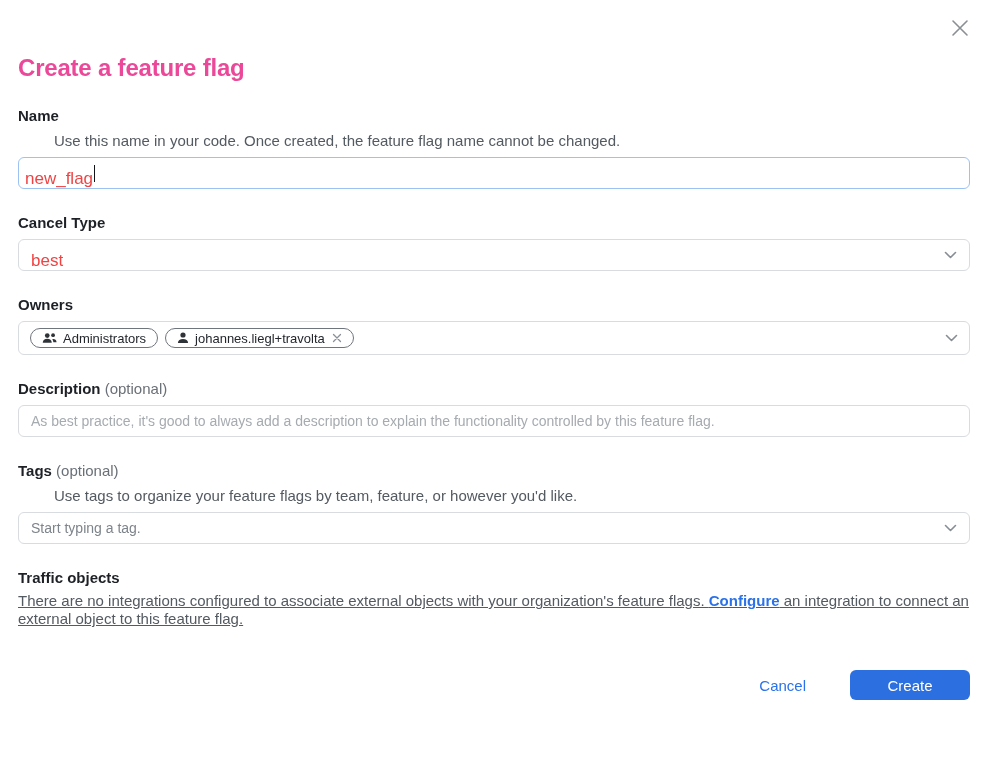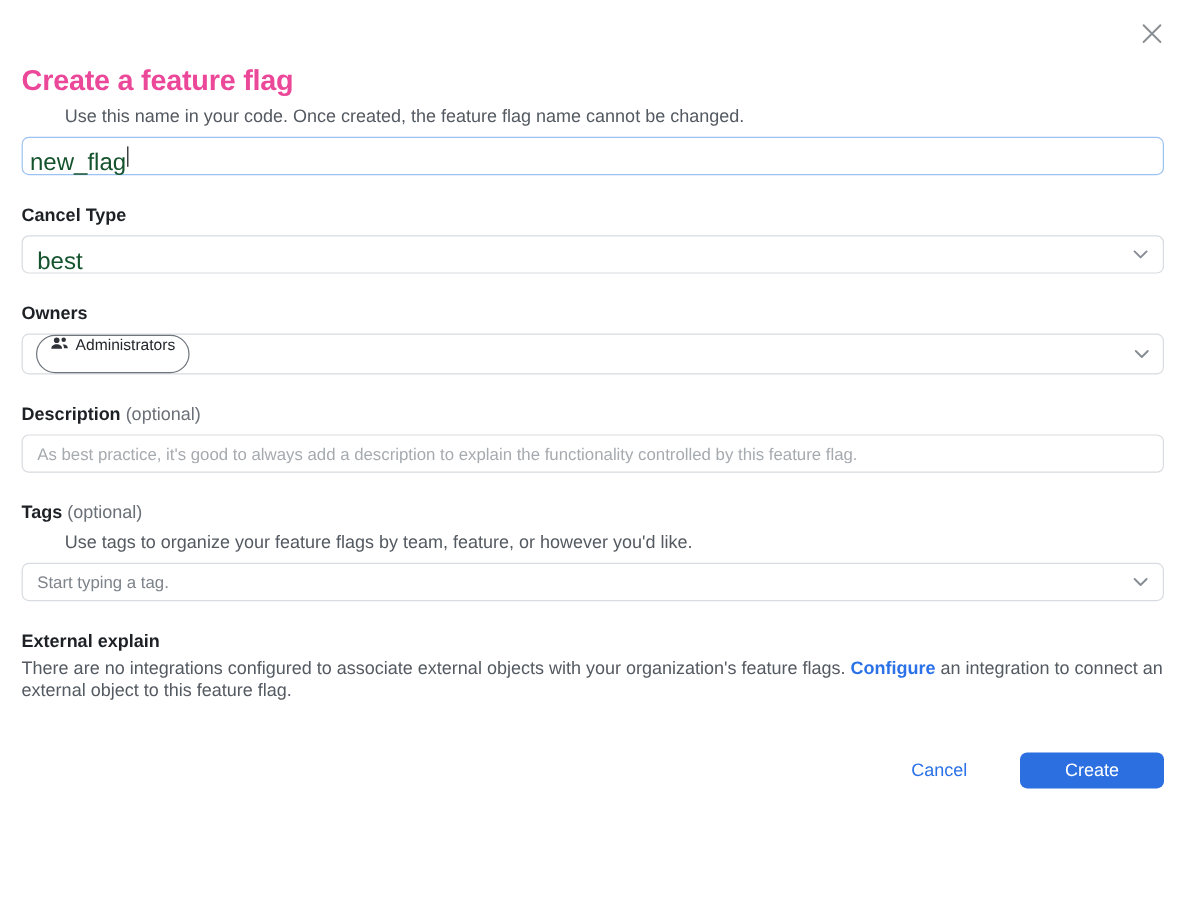--- a/index.html
+++ b/index.html
@@ -39,49 +39,49 @@
   .box {
     margin-top: 7px; height: 32px; box-sizing: border-box;
     border: 1px solid #d8dbdf; border-radius: 6px;
     display: flex; align-items: center; padding: 0 12px;
     background: #fff; cursor: text;
   }
   .box.focused { border-color: #9cc2f2; padding: 0 6px; }
   .box.select { cursor: pointer; }
   .owners-box { height: 34px; gap: 7px; padding: 0 11px; }
 
-  .value-text { font-size: 20px; color: #14532d; line-height: 16px; margin-top: 12px; }
+  .value-text { font-size: 17px; color: #ef4444; line-height: 16px; margin-top: 12px; }
   .caret {
     display: inline-block; width: 1.3px; height: 17px;
     background: #111418; margin-left: 1px; vertical-align: middle;
   }
 
   input.bare {
     border: none; outline: none; flex: 1; padding: 0;
     font-family: inherit; font-size: 14px; color: #23272c;
     background: transparent;
   }
   .tags-box input.bare::placeholder { color: #7e848b; opacity: 1; }
   .desc-box input.bare::placeholder { color: #a6abb0; opacity: 1; }
 
   .chevron { margin-left: auto; flex: 0 0 auto; display: flex; }
 
   .chip {
-    display: inline-flex; align-items: flex-start; gap: 6px;
+    display: inline-flex; align-items: center; gap: 6px;
     border: 1px solid #6f757c; border-radius: 999px;
-    height: 32px; padding: 0 11px; box-sizing: border-box;
+    height: 20px; padding: 0 11px; box-sizing: border-box;
     font-size: 13px; color: #23272c; background: #fff; white-space: nowrap;
   }
   .chip-remove {
     background: none; border: none; padding: 0; margin-left: 1px;
     display: flex; align-items: center; cursor: pointer;
   }
 
   .external-text {
-    font-size: 15px; line-height: 18px; color: #545a61; margin-top: 5px;
+    font-size: 15px; line-height: 18px; color: #545a61; margin-top: 5px; text-decoration: underline;
   }
   .link { color: #2b72e8; font-weight: 700; text-decoration: none; cursor: pointer; }
 
   .footer {
     display: flex; justify-content: flex-end; align-items: center;
     gap: 44px; margin-top: 42px; padding: 0 18px; margin-left: 12px;
   }
   .cancel-btn {
     background: none; border: none; padding: 0; cursor: pointer;
     color: #2b72e8; font-size: 15px; font-family: inherit;
@@ -103,20 +103,21 @@
       <svg width="22" height="22" viewBox="0 0 22 22">
         <path d="M4 4 L18 18 M18 4 L4 18" stroke="#8a8f94" stroke-width="1.6" stroke-linecap="round" fill="none"></path>
       </svg>
     </span>
   </button>
 
   <div class="content">
     <h1 class="title">Create a feature flag</h1>
 
     <div>
+      <div class="label">Name</div>
       <div class="helper">Use this name in your code. Once created, the feature flag name cannot be changed.</div>
       <div class="box focused">
         <span class="value-text">new_flag</span>
           <span class="caret"></span>
       </div>
     </div>
 
     <div>
       <div class="label">Cancel Type</div>
       <div class="box select">
@@ -136,20 +137,36 @@
           <span>
             <svg width="15" height="12" viewBox="0 0 16 12" fill="#2f3338">
               <circle cx="5.6" cy="3.4" r="2.5"></circle>
               <path d="M0.8 11c0-2.7 2.1-4.1 4.8-4.1s4.8 1.4 4.8 4.1z"></path>
               <circle cx="11.8" cy="3" r="2"></circle>
               <path d="M12.1 10.6h3.4c0-2.3-1.6-3.5-3.5-3.5-.3 0-.7 0-1 .1 0.7.9 1.1 2 1.1 3.4z"></path>
             </svg>
           </span>
           <span>Administrators</span>
         </span>
+        <span class="chip">
+          <span>
+            <svg width="12" height="12" viewBox="0 0 12 12" fill="#2f3338">
+              <circle cx="6" cy="3" r="2.6"></circle>
+              <path d="M0.9 11c0-2.7 2.3-4.1 5.1-4.1s5.1 1.4 5.1 4.1z"></path>
+            </svg>
+          </span>
+          <span>johannes.liegl+travolta</span>
+          <button class="chip-remove">
+            <span>
+              <svg width="10" height="10" viewBox="0 0 10 10">
+                <path d="M1.5 1.5 L8.5 8.5 M8.5 1.5 L1.5 8.5" stroke="#8a9097" stroke-width="1.3" stroke-linecap="round" fill="none"></path>
+              </svg>
+            </span>
+          </button>
+        </span>
         <span class="chevron">
           <svg width="13" height="8" viewBox="0 0 13 8">
             <path d="M1.5 1.5 L6.5 6.5 L11.5 1.5" stroke="#878d94" stroke-width="1.6" fill="none" stroke-linecap="round" stroke-linejoin="round"></path>
           </svg>
         </span>
       </div>
     </div>
 
     <div>
       <div class="label">
@@ -171,21 +188,21 @@
         <input class="bare" type="text" placeholder="Start typing a tag." style="">
         <span class="chevron">
           <svg width="13" height="8" viewBox="0 0 13 8">
             <path d="M1.5 1.5 L6.5 6.5 L11.5 1.5" stroke="#878d94" stroke-width="1.6" fill="none" stroke-linecap="round" stroke-linejoin="round"></path>
           </svg>
         </span>
       </div>
     </div>
 
     <div>
-      <div class="label">External explain</div>
+      <div class="label">Traffic objects</div>
       <div class="external-text">
         <span>There are no integrations configured to associate external objects with your organization's feature flags. </span><a class="link">Configure</a><span> an integration to connect an external object to this feature flag.</span>
       </div>
     </div>
   </div>
 
   <div class="footer">
     <button class="cancel-btn">Cancel</button>
     <button class="create-btn">Create</button>
   </div>

